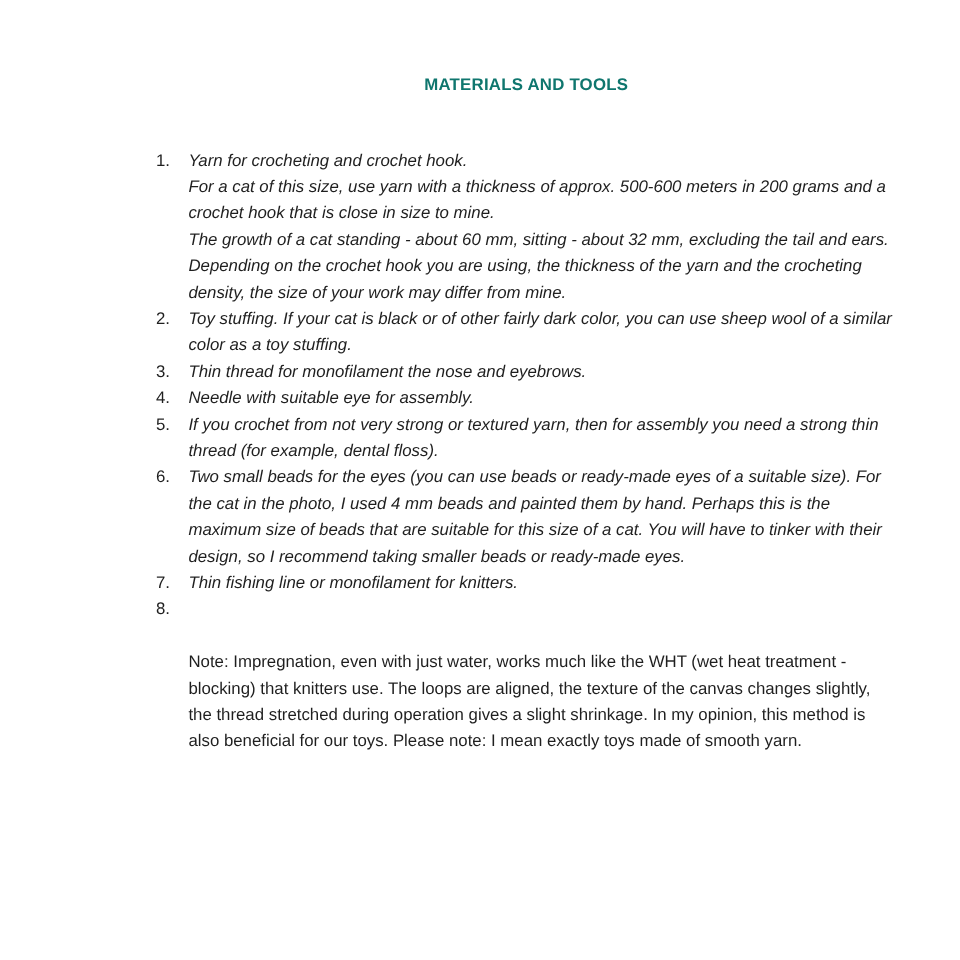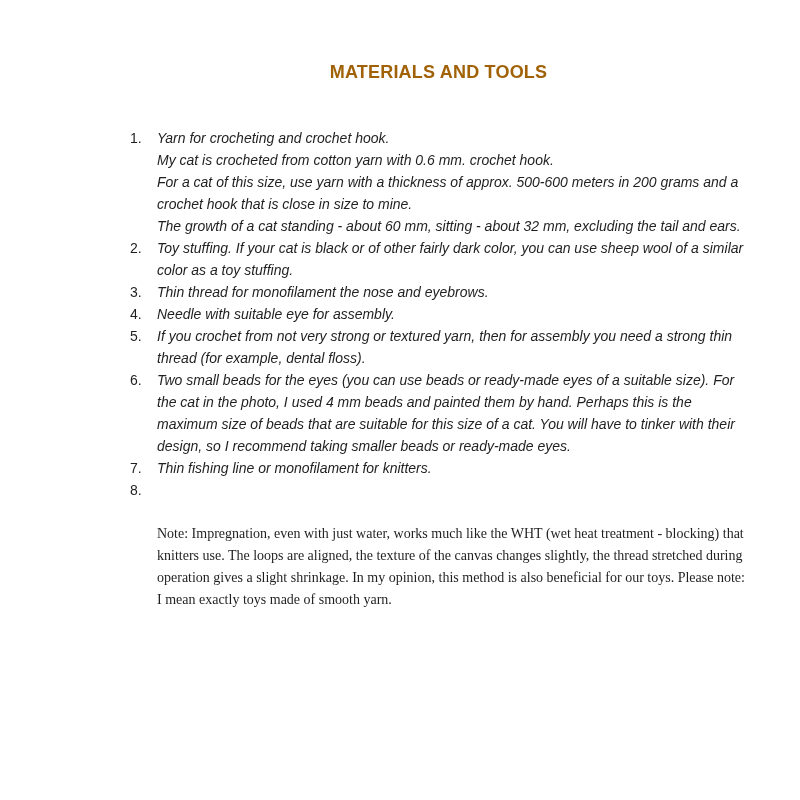--- a/index.html
+++ b/index.html
@@ -15,23 +15,23 @@
     overflow: hidden;
   }
   .page {
     box-sizing: border-box;
     width: 800px;
     height: 800px;
     padding: 62px 53px 20px 130px;
   }
   .doc-title {
     text-align: center;
-    font-size: 18px;
+    font-size: 14px;
     font-weight: bold;
-    color: #a16207;
+    color: #0f766e;
     letter-spacing: 0.2px;
     margin: 0 0 44px 0;
   }
   .list {
     font-size: 14px;
     line-height: 22px;
   }
   .item {
     display: flex;
     align-items: flex-start;
@@ -46,42 +46,41 @@
   }
   .content p {
     margin: 0;
     font-style: italic;
   }
   .note-block {
     margin-top: 22px;
     margin-left: 27px;
     font-size: 14px;
     line-height: 22px;
-    font-family: Liberation Serif, serif;
   }
   .note-block p {
     margin: 0;
   }
 </style>
 </head>
 <body>
 
 <div class="page">
 
   <h1 class="doc-title">MATERIALS AND TOOLS</h1>
 
   <div class="list">
 
     <div class="item">
       <span class="num">1.</span>
       <div class="content">
         <p>Yarn for crocheting and crochet hook.</p>
-        <p>My cat is crocheted from cotton yarn with 0.6 mm. crochet hook.</p>
         <p>For a cat of this size, use yarn with a thickness of approx. 500-600 meters in 200 grams and a crochet hook that is close in size to mine.</p>
         <p>The growth of a cat standing - about 60 mm, sitting - about 32 mm, excluding the tail and ears.</p>
+        <p>Depending on the crochet hook you are using, the thickness of the yarn and the crocheting density, the size of your work may differ from mine.</p>
       </div>
     </div>
 
     <div class="item">
       <span class="num">2.</span>
       <div class="content">
         <p>Toy stuffing. If your cat is black or of other fairly dark color, you can use sheep wool of a similar color as a toy stuffing.</p>
       </div>
     </div>
 

